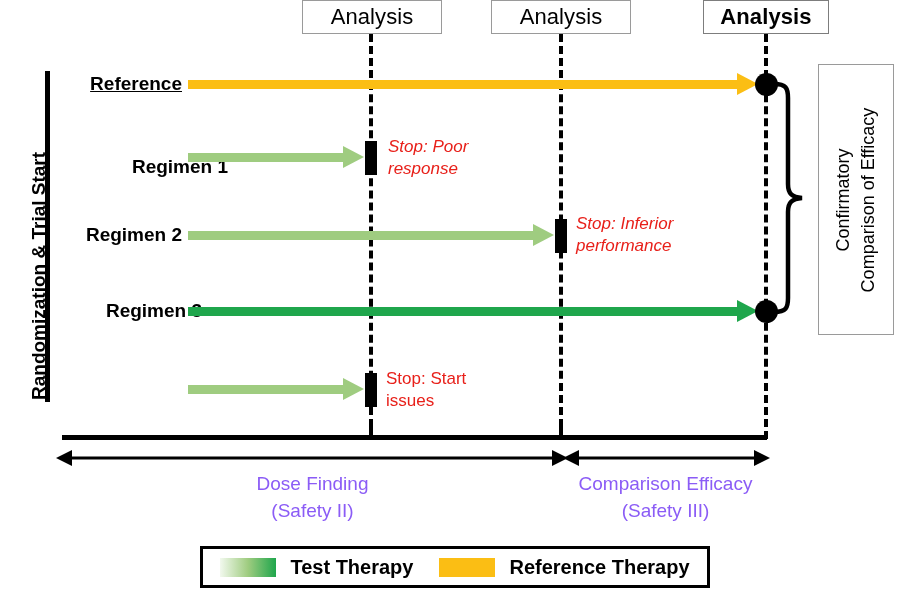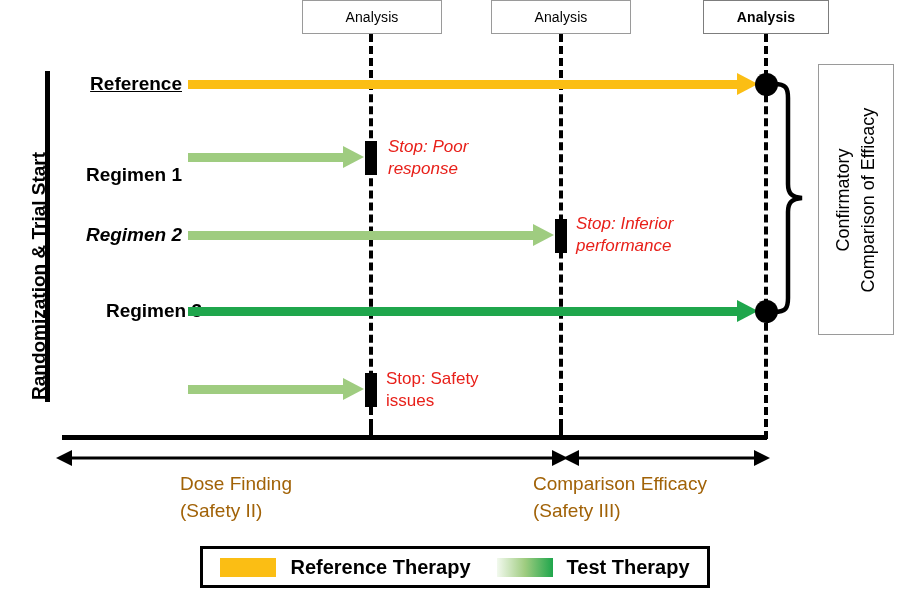--- a/index.html
+++ b/index.html
@@ -25,21 +25,21 @@
   
   .analysis-box {
     position: absolute;
     box-sizing: border-box;
     border: 1px solid #9a9a9a;
     background: #ffffff;
     height: 34px;
     display: flex;
     align-items: center;
     justify-content: center;
-    font-size: 14px;
+    font-size: 22px;
     color: #000;
     letter-spacing: .1px;
   }
   .analysis-box.is-bold { font-weight: bold; border-color: #7d7d7d; }
 
   
   .dash-line {
     position: absolute;
     width: 0;
     border-left: 4px dashed #000;
@@ -132,24 +132,24 @@
     background: #000;
     height: 5px;
   }
   .tick {
     position: absolute;
     background: #000;
     width: 4px;
   }
   .phase-label {
     position: absolute;
-    text-align: left;
+    text-align: center;
     font-size: 19px;
     line-height: 27px;
-    color: #a16207;
+    color: #8b5cf6;
   }
 
   
   .legend {
     position: absolute;
     box-sizing: border-box;
     border: 3px solid #000;
     background: #fff;
     display: flex;
     align-items: center;
@@ -180,48 +180,48 @@
   <div class="dash-line" style="left:764px; top:34px; height:405px;"></div>
 
   <div class="left-bar" style="left:45px; top:71px; height:331px;"></div>
   <div class="rot-label" style="left:28px; top:400px; transform: rotate(-90deg);">Randomization &amp; Trial Start</div>
 
   <div class="row-label" style="left:36px; top:73px; width:146px;text-decoration:underline;">Reference</div>
   <div class="arrow-bar" style="left:188px; top:80px; width:557px; background:#FBBE14;"></div>
   <div class="arrow-head" style="left:737px; top:73px; border-left:21px solid #FBBE14;"></div>
   <div class="endpoint-dot" style="left:755px; top:73px;"></div>
 
-  <div class="row-label" style="left:36px; top:164px; width:146px;">Regimen 1</div>
+  <div class="row-label" style="left:36px; top:156px; width:146px;padding-left:46px;">Regimen 1</div>
   <div class="arrow-bar" style="left:188px; top:153px; width:155px; background:#9FCC80;"></div>
   <div class="arrow-head" style="left:343px; top:146px; border-left:21px solid #9FCC80;"></div>
   <div class="stop-marker" style="left:365px; top:141px;"></div>
   <div class="stop-text" style="left:388px; top:136px;font-style:italic;">
     <span>Stop: Poor</span><br>
     <span>response</span>
   </div>
 
-  <div class="row-label" style="left:36px; top:224px; width:146px;font-style:italic;">Regimen 2</div>
+  <div class="row-label" style="left:36px; top:224px; width:146px;">Regimen 2</div>
   <div class="arrow-bar" style="left:188px; top:231px; width:345px; background:#9FCC80;"></div>
   <div class="arrow-head" style="left:533px; top:224px; border-left:21px solid #9FCC80;"></div>
   <div class="stop-marker" style="left:555px; top:219px;"></div>
   <div class="stop-text" style="left:576px; top:213px;font-style:italic;">
     <span>Stop: Inferior</span><br>
     <span>performance</span>
   </div>
 
   <div class="row-label" style="left:36px; top:300px; width:146px;margin-left:20px;">Regimen 3</div>
   <div class="arrow-bar" style="left:188px; top:307px; width:557px; background:#1FA64C;"></div>
   <div class="arrow-head" style="left:737px; top:300px; border-left:21px solid #1FA64C;"></div>
   <div class="endpoint-dot" style="left:755px; top:300px;"></div>
 
   <div class="arrow-bar" style="left:188px; top:385px; width:155px; background:#9FCC80;"></div>
   <div class="arrow-head" style="left:343px; top:378px; border-left:21px solid #9FCC80;"></div>
   <div class="stop-marker" style="left:365px; top:373px;"></div>
   <div class="stop-text" style="left:386px; top:368px;">
-    <span>Stop: Safety</span><br>
+    <span>Stop: Start</span><br>
     <span>issues</span>
   </div>
 
   <svg class="brace-svg" style="left:772px; top:76px;" width="46" height="245" viewBox="0 0 46 245">
     <path d="M 2 8
              C 14 8, 16 12, 16 22
              L 16 108
              C 16 118, 20 121, 30 122
              C 20 123, 16 126, 16 136
              L 16 222
@@ -254,22 +254,22 @@
     <span>Dose Finding</span><br>
     <span>(Safety II)</span>
   </div>
   <div class="phase-label" style="left:533px; top:470px; width:265px;">
     <span>Comparison Efficacy</span><br>
     <span>(Safety III)</span>
   </div>
 
   <div class="legend" style="left:200px; top:546px; width:510px; height:42px;">
     <div class="legend-item">
+      <span class="legend-swatch" style="background:linear-gradient(to right,#F2F9EE 0%,#9FCC80 50%,#1FA64C 100%);"></span>
+      <span class="legend-label">Test Therapy</span>
+    </div>
+    <div class="legend-item">
       <span class="legend-swatch" style="background:#FBBE14;"></span>
       <span class="legend-label">Reference Therapy</span>
     </div>
-    <div class="legend-item">
-      <span class="legend-swatch" style="background:linear-gradient(to right,#F2F9EE 0%,#9FCC80 50%,#1FA64C 100%);"></span>
-      <span class="legend-label">Test Therapy</span>
-    </div>
   </div>
 
 </div>
 
 </body></html>

